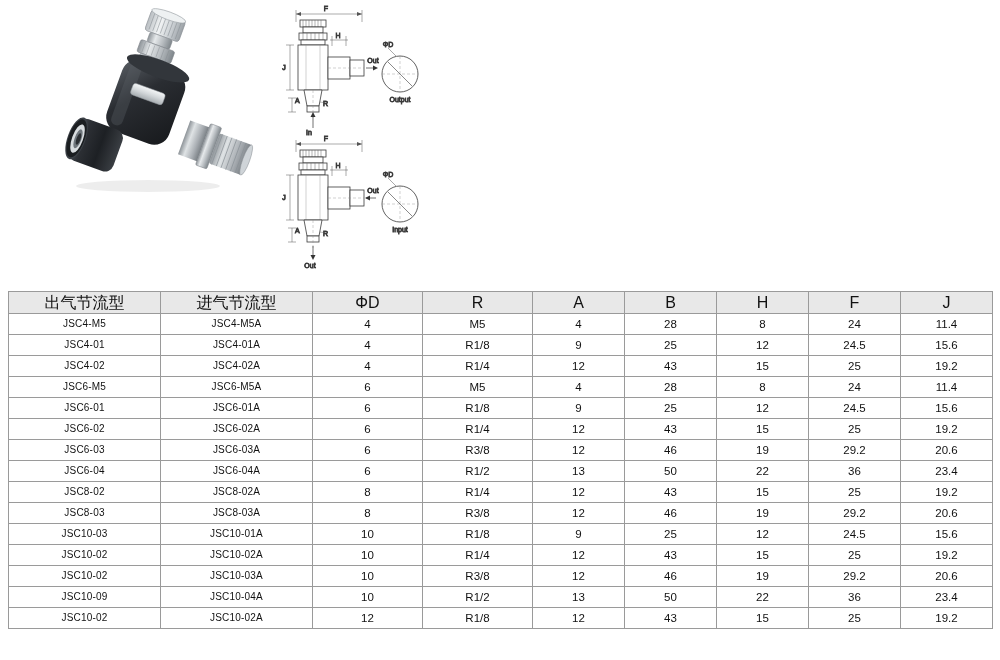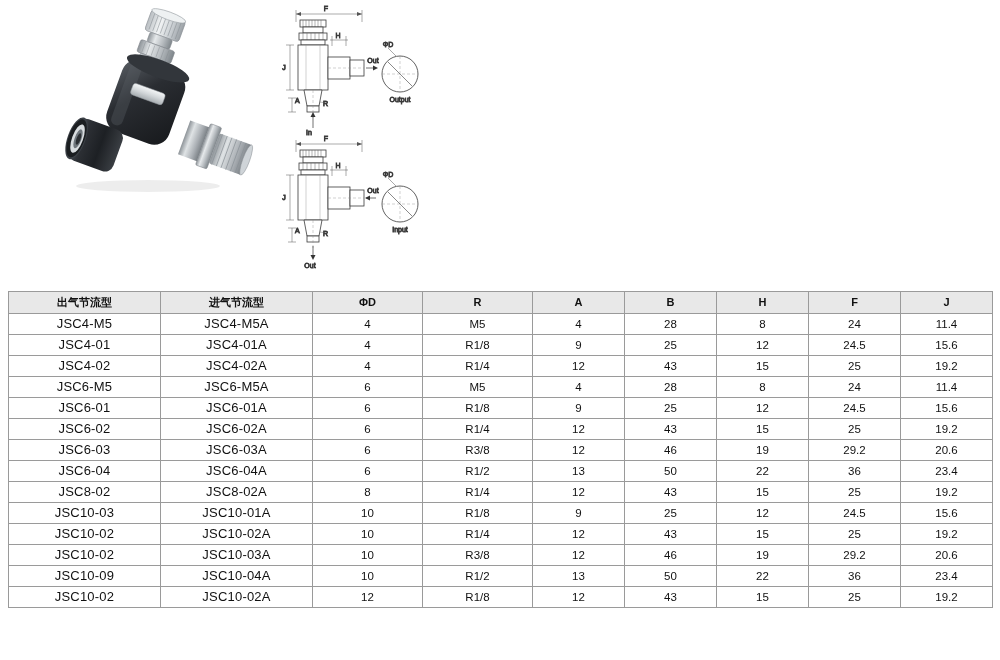--- a/index.html
+++ b/index.html
@@ -60,27 +60,27 @@
     text-align: center;
     height: 20px;
     line-height: 20px;
     padding: 0;
     font-weight: normal;
     color: #111;
     background: #ffffff;
   }
   table.spec thead th {
     background: #e8e8e8;
-    font-weight: bold;
-    font-size: 11px;
+    font-weight: normal;
+    font-size: 16px;
     height: 21px;
     line-height: 21px;
   }
   table.spec td.col0, table.spec td.col1 {
-    font-size: 13px;
+    font-size: 10px;
     letter-spacing: 0.2px;
     margin-left: 25px;
   }
   .c0 { width: 152px; }
   .c1 { width: 152px; }
   .c2 { width: 110px; }
   .c3 { width: 110px; }
   .c4 { width: 92px; }
   .c5 { width: 92px; }
   .c6 { width: 92px; }
@@ -501,20 +501,31 @@
           <td class="col1">JSC8-02A</td>
           <td>8</td>
           <td>R1/4</td>
           <td>12</td>
           <td>43</td>
           <td>15</td>
           <td>25</td>
           <td>19.2</td>
         </tr>
       <tr>
+          <td class="col0">JSC8-03</td>
+          <td class="col1">JSC8-03A</td>
+          <td>8</td>
+          <td>R3/8</td>
+          <td>12</td>
+          <td>46</td>
+          <td>19</td>
+          <td>29.2</td>
+          <td>20.6</td>
+        </tr>
+      <tr>
           <td class="col0">JSC10-03</td>
           <td class="col1">JSC10-01A</td>
           <td>10</td>
           <td>R1/8</td>
           <td>9</td>
           <td>25</td>
           <td>12</td>
           <td>24.5</td>
           <td>15.6</td>
         </tr>

